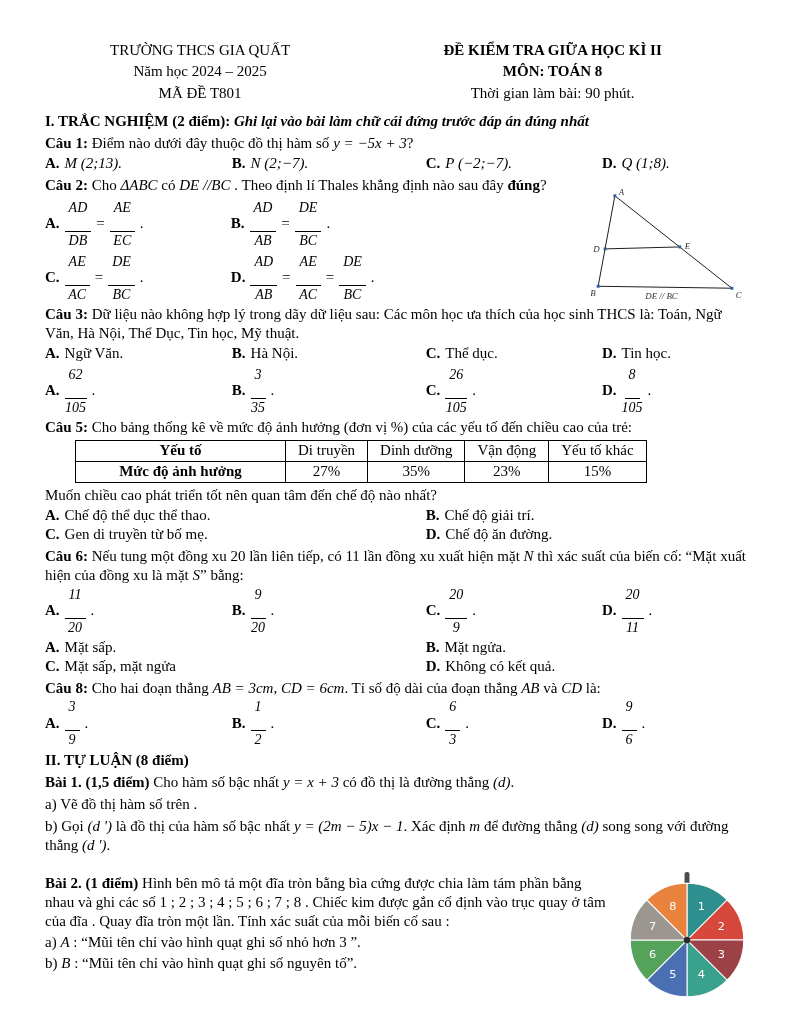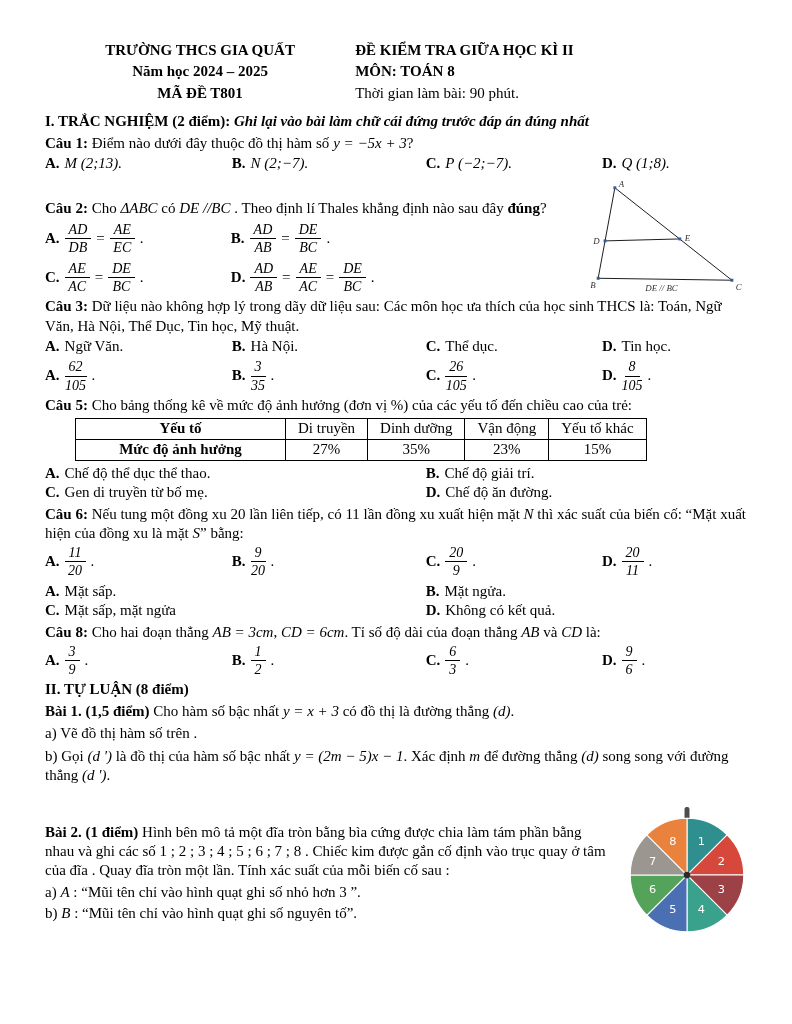--- a/index.html
+++ b/index.html
@@ -3,45 +3,45 @@
 <meta charset="utf-8">
 <style>
   html,body{margin:0;padding:0}
   body{width:792px;height:1024px;overflow:hidden;background:#fff;color:#000;
        font-family:"Liberation Serif",serif;font-size:15px;line-height:1.28}
   .page{box-sizing:border-box;width:792px;height:1024px;padding:40px 42px 0 45px;overflow:hidden}
   p{margin:0}
   b{font-weight:bold}
   .m{font-style:italic}
   .hdr{display:flex;margin-bottom:8px}
-  .hdr-l{width:44%;text-align:center;font-weight:bold}
-  .hdr-r{width:56%;}
+  .hdr-l{width:44%;text-align:center;font-weight:normal}
+  .hdr-r{width:56%;text-align:center}
   .hdr-l div,.hdr-r div{line-height:1.42}
   .bold{font-weight:bold}
   .it{}
   .sec-title{margin:2px 0 2px}
   .q{margin-top:3px}
   .opts4{display:grid;grid-template-columns:26.5% 27.5% 25% 1fr;margin-top:1px;align-items:center}
   .opts2{display:grid;grid-template-columns:54% 1fr;margin-top:1px}
   .opt{display:flex;align-items:center;gap:5px}
   .frac{display:inline-flex;flex-direction:column;align-items:center;font-style:italic;
         line-height:1.08;font-size:14px}
-  .frac .fn{border-bottom:1px solid #000;padding:0 4px 1px}
+  .frac .fn{border-bottom:1px solid #000;padding:0 4px 16px}
   .frac .fd{padding-top:1px}
   .fracrow{min-height:34px}
   .q2wrap{display:flex;align-items:flex-end}
   .q2left{flex:1;padding-right:6px}
   .q2opts{display:grid;grid-template-columns:35% 1fr;row-gap:6px;margin-top:4px;align-items:center}
   .tri-fig{flex:0 0 168px;width:168px;height:118px;margin-top:0}
   .tlbl{font-size:9px;font-style:italic;fill:#333;font-family:"Liberation Serif",serif}
   .pt{fill:#2e5fa3}
   .stats{border-collapse:collapse;margin:3px 0 3px 30px}
   .stats th,.stats td{border:1px solid #000;text-align:center;padding:0 12px;line-height:1.32;font-size:15px}
   .stats th{font-weight:bold;width:185px}
-  .b2wrap{display:flex;align-items:center;margin-top:22px}
+  .b2wrap{display:flex;align-items:flex-start;margin-top:16px}
   .b2text{flex:1;padding-right:12px}
   .b2text p{margin-top:2px}
   .spinner{flex:0 0 126px;width:126px;height:130px}
   .spin-num{fill:#fff;font-size:11px;font-family:"DejaVu Sans",sans-serif;
             text-anchor:middle;dominant-baseline:central}
   .b1 p{margin-top:3px}
 </style>
 </head>
 <body>
 
@@ -236,20 +236,21 @@
         </tr>
         <tr>
           <th>Mức độ ảnh hưởng</th>
           <td>27%</td>
           <td>35%</td>
           <td>23%</td>
           <td>15%</td>
         </tr>
       </tbody>
     </table>
+    <p>Muốn chiều cao phát triển tốt nên quan tâm đến chế độ nào nhất?</p>
     <div class="opts2">
       <div class="opt">
           <b>A.</b>
           <span>Chế độ thể dục thể thao.</span>
         </div>
       <div class="opt">
           <b>B.</b>
           <span>Chế độ giải trí.</span>
         </div>
       <div class="opt">

